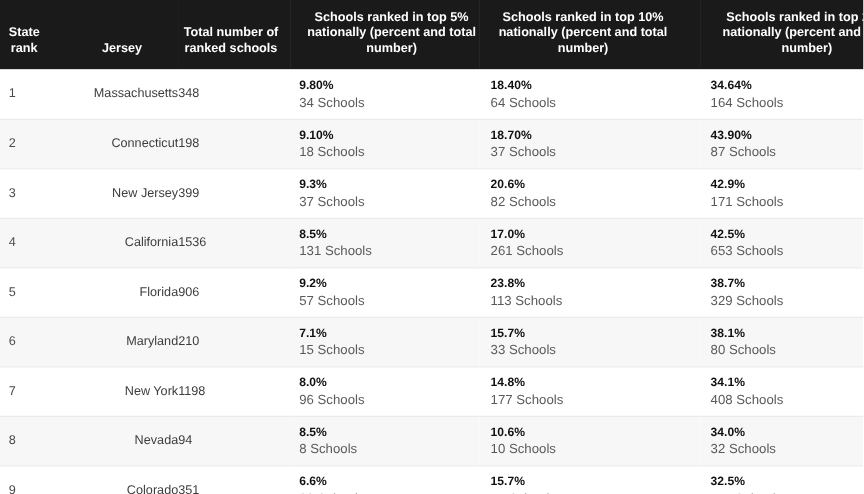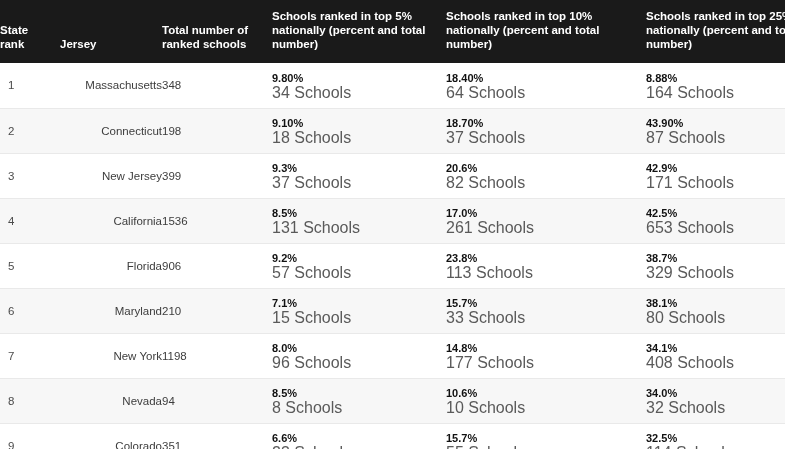--- a/index.html
+++ b/index.html
@@ -28,21 +28,21 @@
   
   thead tr.header-row {
     background: #1a1a1a;
   }
   thead th {
     background: #1a1a1a;
     color: #ffffff;
     font-weight: bold;
     font-size: 11.5px;
     line-height: 14px;
-    text-align: left;
+    text-align: center;
     vertical-align: bottom;
     padding: 0;
     height: 63px;
     box-sizing: border-box;
     white-space: normal;
     overflow: visible;
   }
   thead th .th-inner {
     display: block;
     padding-bottom: 12px;
@@ -96,21 +96,21 @@
     display: block;
     font-weight: bold;
     color: #111111;
     font-size: 11px;
     line-height: 14px;
     margin-bottom: 1px;
   }
   td.c-pct .schools {
     display: block;
     color: #5a5a5a;
-    font-size: 16px;
+    font-size: 12px;
     line-height: 14px;
   }
   
 </style>
 </head>
 <body>
 
 <div id="screenshot">
   <table class="rank-table">
     <thead>
@@ -142,21 +142,21 @@
           <td class="c-total">348</td>
           <td class="c-pct p5">
             <span class="pct">9.80%</span>
             <span class="schools">34 Schools</span>
           </td>
           <td class="c-pct p10">
             <span class="pct">18.40%</span>
             <span class="schools">64 Schools</span>
           </td>
           <td class="c-pct p25">
-            <span class="pct">8.88%</span>
+            <span class="pct">34.64%</span>
             <span class="schools">164 Schools</span>
           </td>
         </tr>
         <tr class="alt">
           <td class="c-rank">2</td>
           <td class="c-state">Connecticut</td>
           <td class="c-total">198</td>
           <td class="c-pct p5">
             <span class="pct">9.10%</span>
             <span class="schools">18 Schools</span>

